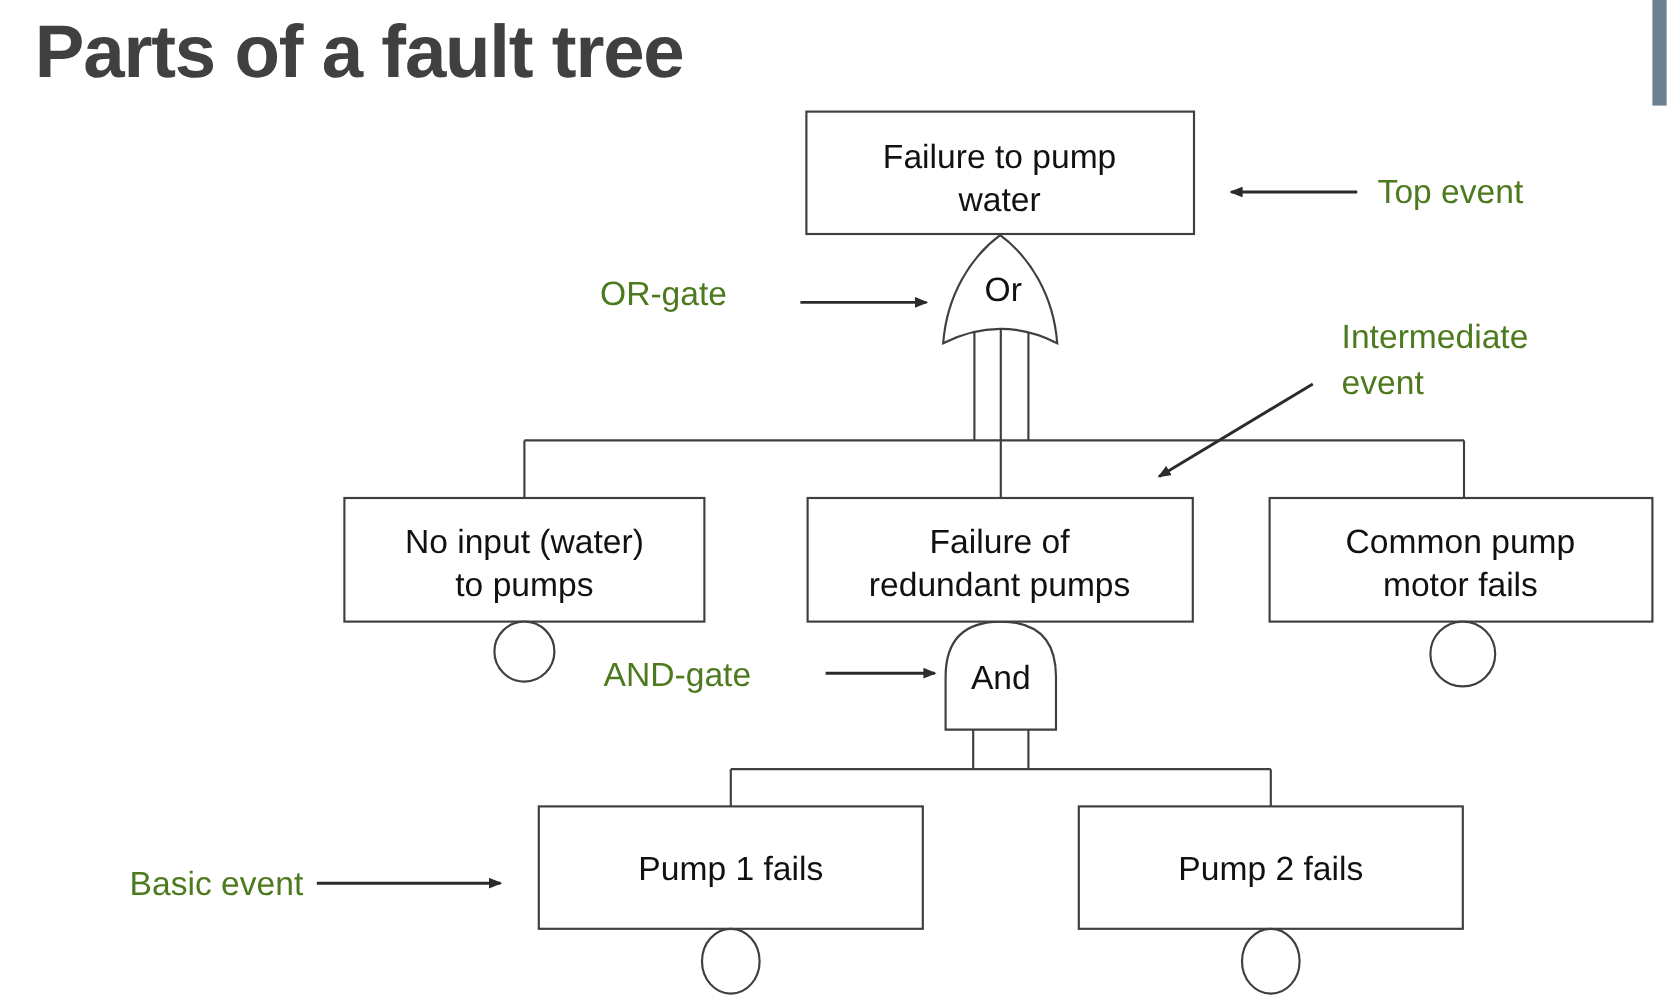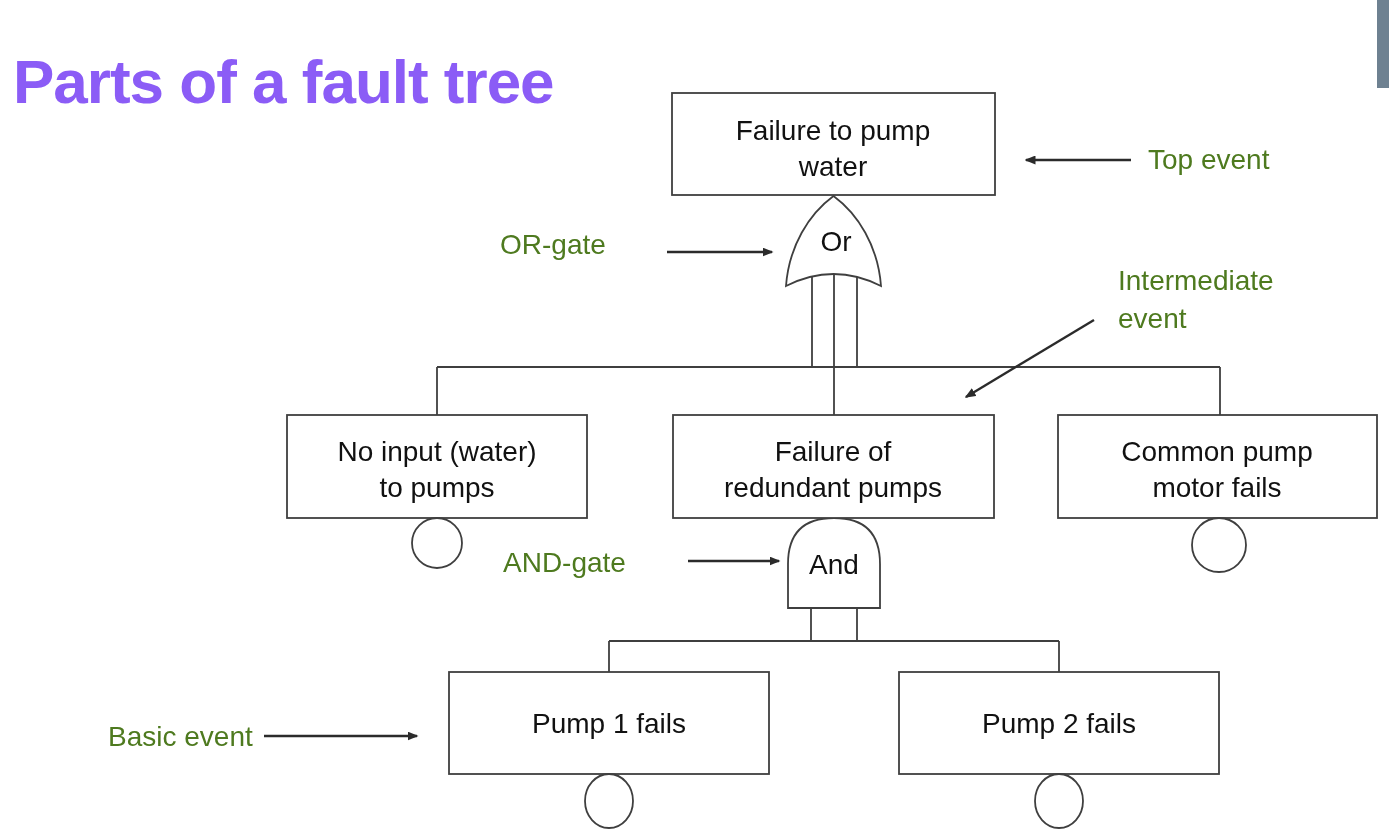--- a/index.html
+++ b/index.html
@@ -12,28 +12,27 @@
     font-family: "Liberation Sans", sans-serif;
   }
   .stage {
     position: relative;
     width: 1389px;
     height: 834px;
     background: #ffffff;
   }
   .slide-title {
     position: absolute;
-    left: 13px;
+    left: 29px;
     top: 8px;
     font-size: 62px;
     font-weight: bold;
     letter-spacing: -1px;
-    color: #8b5cf6;
+    color: #404040;
     white-space: nowrap;
-    margin-top: 38px;
   }
   .accent-bar {
     position: absolute;
     right: 0;
     top: 0;
     width: 12px;
     height: 88px;
     background: #6e8191;
   }
   svg.diagram {

